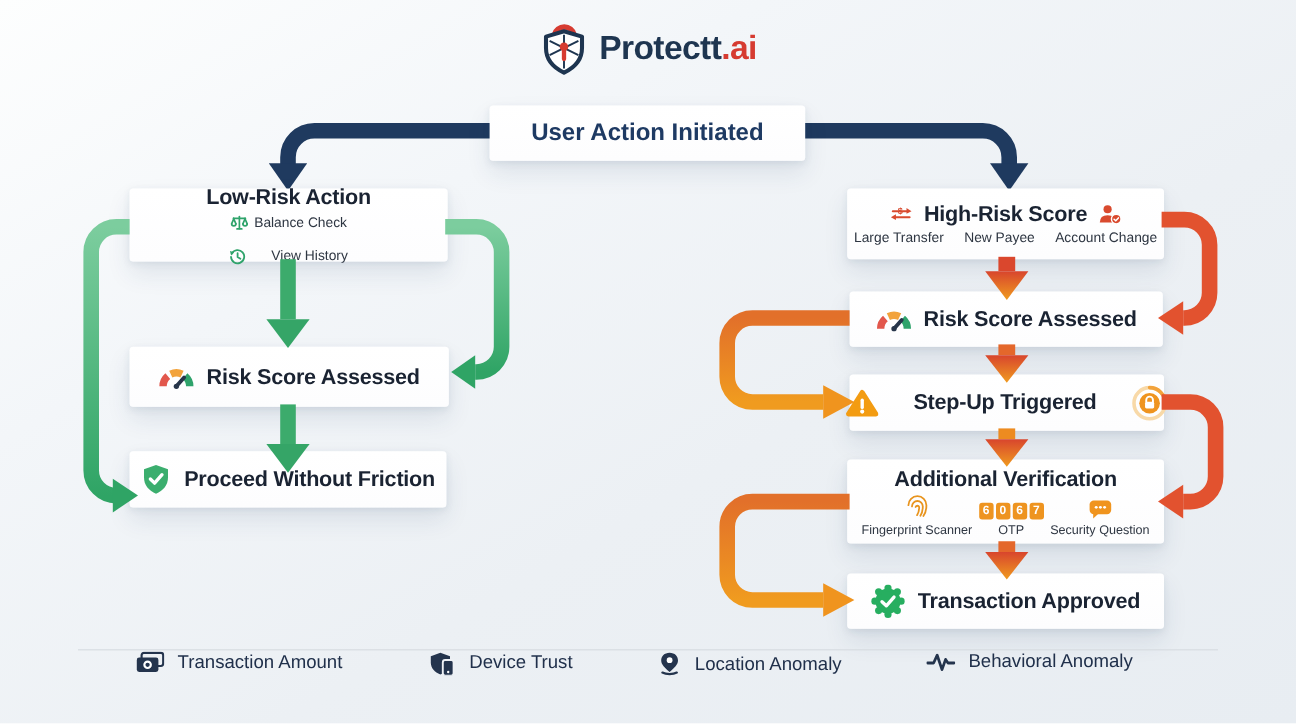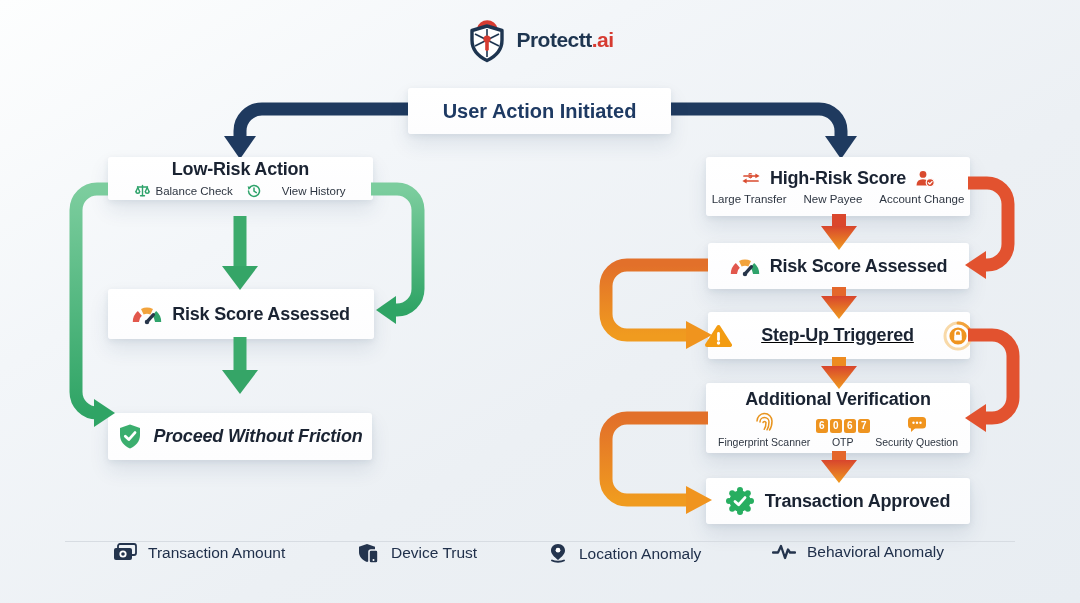--- a/index.html
+++ b/index.html
@@ -16,30 +16,30 @@
     position:absolute; z-index:2; background:linear-gradient(#ffffff,#fdfdfe);
     border-radius:3px;
     box-shadow:0 10px 20px rgba(31,58,95,.10), 0 2px 6px rgba(31,58,95,.08);
     display:flex; flex-direction:column; align-items:center; justify-content:center;
   }
   .node-title { font-weight:700; color:#1A2332; font-size:18px; letter-spacing:-.2px; white-space:nowrap; }
   .row { display:flex; align-items:center; justify-content:center; }
   .sub { font-size:11.5px; color:#2E3642; white-space:nowrap; }
 
   .logo { position:absolute; left:0; right:0; top:16px; display:flex; align-items:center; justify-content:center; gap:8px; z-index:2;}
-  .logo-text { font-size:21px; font-weight:700; letter-spacing:-.5px; }
+  .logo-text { font-size:28px; font-weight:700; letter-spacing:-.5px; }
   .logo-name { color:#1E3550; }
   .logo-suffix { color:#D63B31; }
 
   .root-node { left:408px; top:88px; width:263px; height:46px; }
   .root-title { font-size:20px; font-weight:700; color:#1E3A63; }
 
-  .lowrisk-node { left:108px; top:157px; width:265px; height:43px; gap:4px; }
+  .lowrisk-node { left:108px; top:157px; width:265px; height:61px; gap:4px; }
   .riskleft-node { left:108px; top:289px; width:266px; height:50px; }
-  .proceed-node { left:108px; top:413px; width:264px; height:47px;font-style:italic; }
+  .proceed-node { left:108px; top:376px; width:264px; height:47px; }
 
   .highrisk-node { left:706px; top:157px; width:264px; height:59px; gap:4px; }
   .riskright-node { left:708px; top:243px; width:261px; height:46px; }
   .stepup-node { left:708px; top:312px; width:262px; height:47px; }
   .additional-node { left:706px; top:383px; width:264px; height:70px; gap:2px; }
   .approved-node { left:706px; top:478px; width:264px; height:46px; }
 
   .icon { display:inline-flex; align-items:center; justify-content:center; flex:none; }
 
   .methods { display:flex; width:100%; padding:0 12px; box-sizing:border-box; justify-content:space-between; align-items:flex-end; }
@@ -130,21 +130,21 @@
     </span>
     <span class="logo-text"><span class="logo-name">Protectt</span><span class="logo-suffix">.ai</span></span>
   </div>
 
   <div class="node root-node">
     <span class="root-title">User Action Initiated</span>
   </div>
 
   <div class="node lowrisk-node">
     <span class="node-title">Low-Risk Action</span>
-    <div class="row" style="gap:14px;">
+    <div class="row" style="gap:14px;flex-direction:column;">
       <span class="row" style="gap:5px;">
         <span class="icon">
           <svg width="15" height="14" viewBox="0 0 15 14">
             <g stroke="#2FA36B" stroke-width="1.4" fill="none" stroke-linecap="round">
               <line x1="7.5" y1="1.5" x2="7.5" y2="11.5"></line>
                 <line x1="2.5" y1="3" x2="12.5" y2="3"></line>
               <path d="M1 7.5 L2.8 3.4 L4.6 7.5"></path>
                 <path d="M10.4 7.5 L12.2 3.4 L14 7.5"></path>
               <path d="M1 7.5 A1.8 1.8 0 0 0 4.6 7.5"></path>
                 <path d="M10.4 7.5 A1.8 1.8 0 0 0 14 7.5"></path>
@@ -237,21 +237,21 @@
           </g>
           <line x1="12" y1="14.5" x2="17.2" y2="8.6" stroke="#27354A" stroke-width="2.6" stroke-linecap="round"></line>
           <circle cx="12" cy="14.5" r="1.8" fill="#27354A"></circle>
         </svg>
       </span>
       <span class="node-title">Risk Score Assessed</span>
     </div>
   </div>
 
   <div class="node stepup-node">
-    <div class="row" style="gap:29px;text-decoration:underline;">
+    <div class="row" style="gap:29px;">
       <span class="icon">
         <svg width="27" height="24" viewBox="0 0 27 24">
           <path d="M13.5 3 L25 21 H2 Z" fill="#F39C12" stroke="#F39C12" stroke-width="4" stroke-linejoin="round"></path>
           <line x1="13.5" y1="9.5" x2="13.5" y2="15.5" stroke="#ffffff" stroke-width="2.8" stroke-linecap="round"></line>
           <circle cx="13.5" cy="19" r="1.7" fill="#ffffff"></circle>
         </svg>
       </span>
       <span class="node-title">Step-Up Triggered</span>
       <span class="icon">
         <svg width="30" height="30" viewBox="0 0 30 30">

